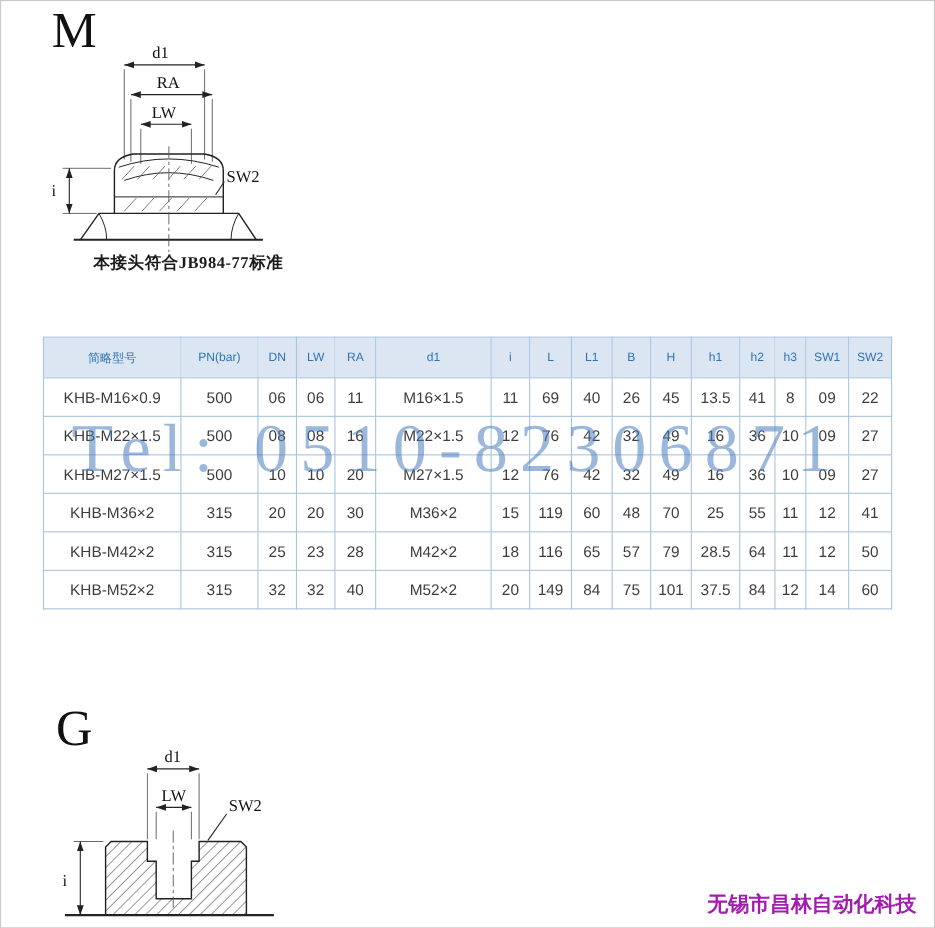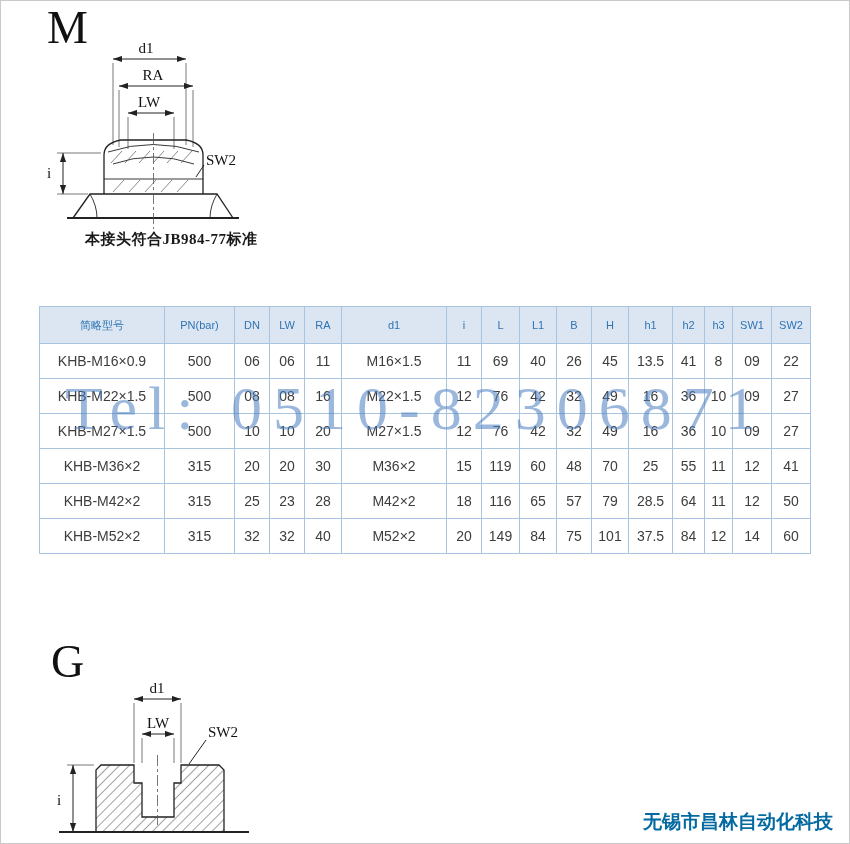--- a/index.html
+++ b/index.html
@@ -80,21 +80,21 @@
     z-index: 5;
   }
   .wm-tel { top: 372px; margin-left: 28px; }
   .wm-fax { top: 474px; }
   .footer {
     position: absolute;
     right: 16px;
     top: 808px;
     font-size: 19px;
     font-weight: bold;
-    color: #0369a1;
+    color: #a21caf;
     font-family: "Liberation Sans", sans-serif;
   }
   svg line, svg path { shape-rendering: geometricPrecision; }
 </style>
 </head>
 <body>
 
 <div class="page">
 
   <div class="heading heading-m">M</div>

